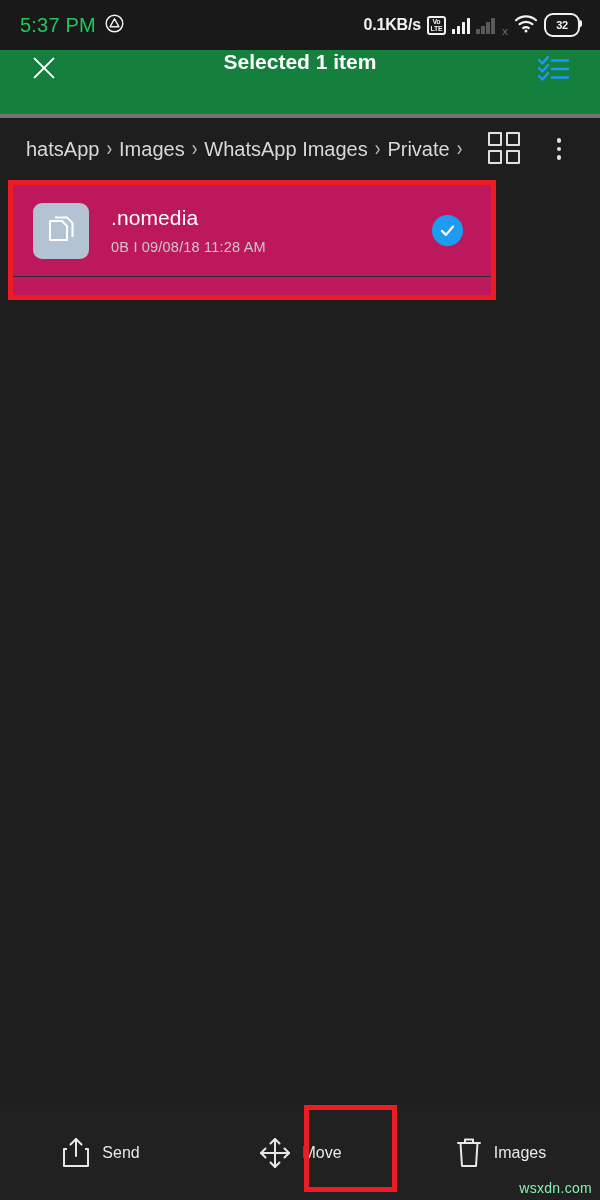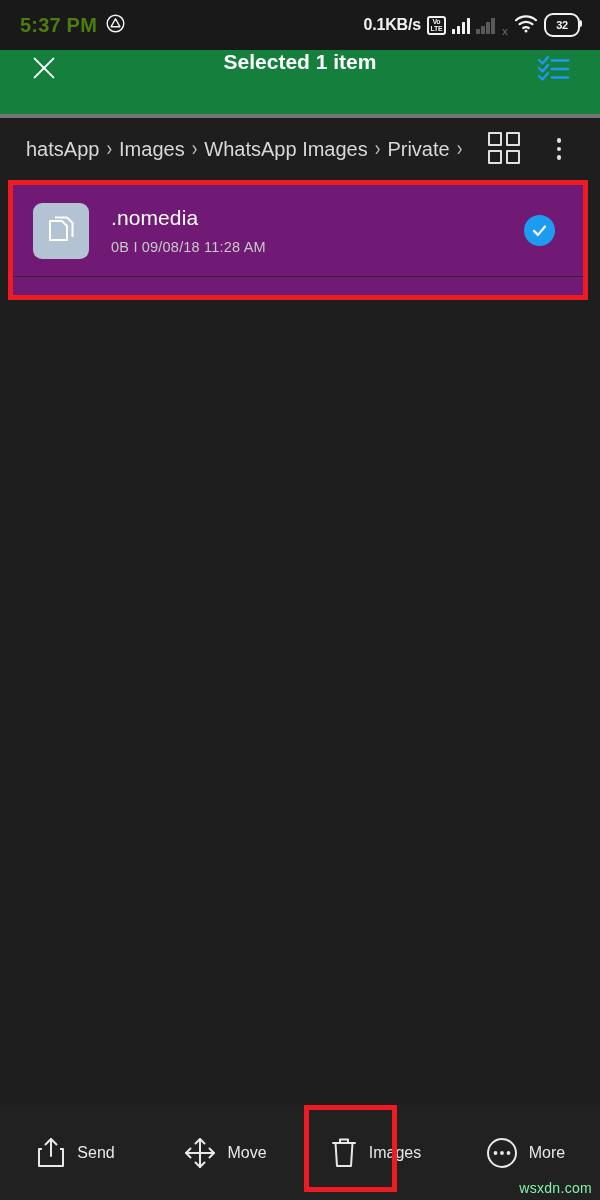--- a/index.html
+++ b/index.html
@@ -25,23 +25,23 @@
     align-items: center;
     padding: 0 20px;
     flex: 0 0 50px;
   }
   #status-left {
     display: flex;
     align-items: center;
     gap: 9px;
   }
   .status-clock {
-    color: #4d7c0f;
+    color: #22c55e;
     font-size: 20px;
-    font-weight: bold;
+    font-weight: normal;
     letter-spacing: 0.2px;
   }
   #status-right {
     margin-left: auto;
     display: flex;
     align-items: center;
     gap: 6px;
   }
   .net-speed {
     color: #f2f2f2;
@@ -191,24 +191,24 @@
 
   
   #file-list {
     flex: 1;
     position: relative;
     background: #1e1e1e;
   }
   #file-row-wrap {
     position: absolute;
     left: 8px; top: 0px;
-    width: 580px;
+    width: 488px;
     height: 120px;
     border: 5px solid #ed1c24;
-    background: #701a75;
+    background: #be185d;
   }
   #file-row {
     position: absolute;
     left: 0; right: 0; top: 0;
     height: 92px;
     display: flex;
     align-items: center;
     padding: 0 28px 0 20px;
     border-bottom: 1px solid #2b2b2b;
   }
@@ -441,29 +441,18 @@
       <span class="bb-icon">
         <svg width="30" height="34" viewBox="0 0 30 34">
           <path d="M11 3.5 H19 V7 H11 Z" fill="none" stroke="#e8e8e8" stroke-width="2" stroke-linejoin="round"></path>
           <path d="M4 7 H26" stroke="#e8e8e8" stroke-width="2" stroke-linecap="round"></path>
           <path d="M6.5 7 L8 30 H22 L23.5 7" fill="none" stroke="#e8e8e8" stroke-width="2" stroke-linejoin="round"></path>
         </svg>
       </span>
       <span class="bb-label">Images</span>
     </div>
 
-    <div class="bb-item">
-      <span class="bb-icon">
-        <svg width="34" height="34" viewBox="0 0 34 34">
-          <circle cx="17" cy="17" r="14" fill="none" stroke="#e8e8e8" stroke-width="2"></circle>
-          <circle cx="10.5" cy="17" r="1.9" fill="#e8e8e8"></circle>
-          <circle cx="17" cy="17" r="1.9" fill="#e8e8e8"></circle>
-          <circle cx="23.5" cy="17" r="1.9" fill="#e8e8e8"></circle>
-        </svg>
-      </span>
-      <span class="bb-label">More</span>
-    </div>
 
     <div id="delete-highlight"></div>
     <div id="watermark">wsxdn.com</div>
   </div>
 
 </div>
 
 </body></html>

